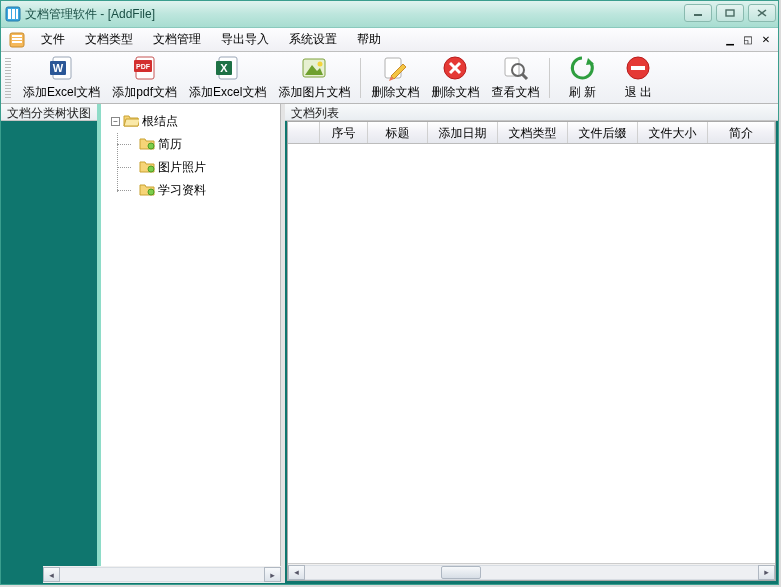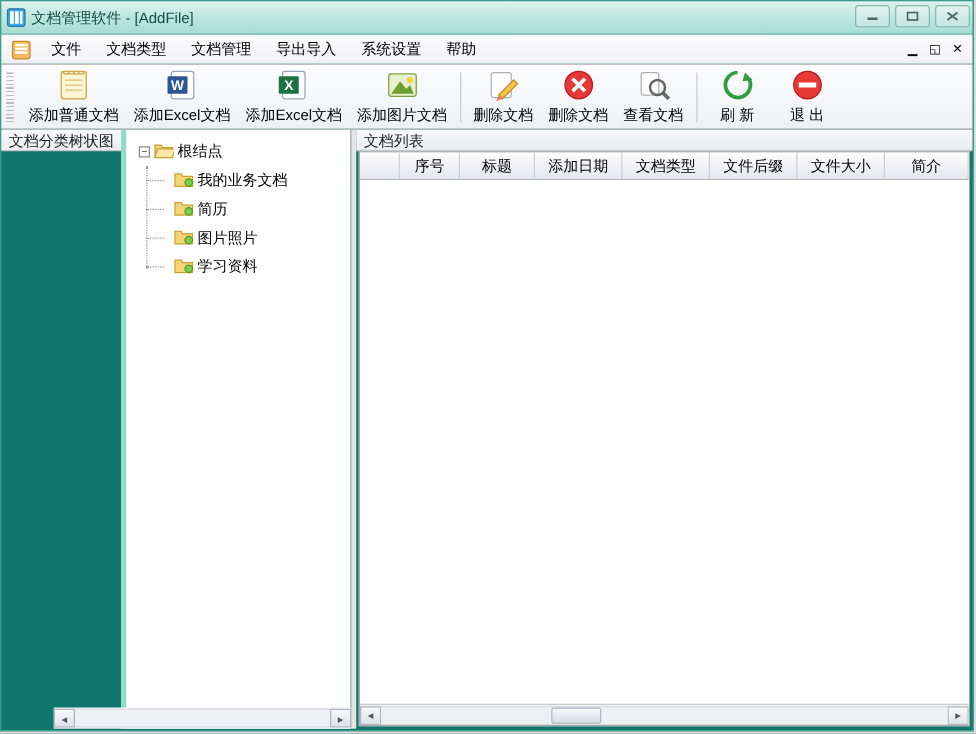--- a/index.html
+++ b/index.html
@@ -306,40 +306,38 @@
     <div class="mdi-controls">
       <div class="mdi-btn">▁</div>
       <div class="mdi-btn">◱</div>
       <div class="mdi-btn">✕</div>
     </div>
   </div>
 
   <div class="toolbar">
     <div class="grip"></div>
 
-    <div class="tb-item">
-      <span class="tb-icon"><svg width="28" height="28">
-            <rect x="4" y="3" width="20" height="22" rx="2" fill="#fff6d6" stroke="#caa53e"></rect>
-            <path d="M6 5 h16 M6 5 v-2 M10 5 v-2 M14 5 v-2 M18 5 v-2 M22 5 v-2" stroke="#caa53e"></path>
-            <line x1="7" y1="10" x2="21" y2="10" stroke="#d9c276"></line>
-            <line x1="7" y1="14" x2="21" y2="14" stroke="#d9c276"></line>
-            <line x1="7" y1="18" x2="21" y2="18" stroke="#d9c276"></line>
-          </svg></span>
-      <span class="tb-label">添加普通文档</span>
-    </div>
 
     <div class="tb-item">
       <span class="tb-icon"><svg width="28" height="28">
             <rect x="5" y="3" width="18" height="22" rx="2" fill="#fff" stroke="#9aa6b7"></rect>
             <rect x="2" y="7" width="16" height="14" rx="1" fill="#2b5797"></rect>
             <text x="10" y="18" font-size="11" fill="#fff" text-anchor="middle" font-weight="bold">W</text>
           </svg></span>
       <span class="tb-label">添加Excel文档</span>
     </div>
 
+    <div class="tb-item">
+      <span class="tb-icon"><svg width="28" height="28">
+            <rect x="5" y="3" width="18" height="22" rx="2" fill="#fff" stroke="#c65555"></rect>
+            <rect x="3" y="6" width="18" height="12" rx="1" fill="#d32f2f"></rect>
+            <text x="12" y="15" font-size="7" fill="#fff" text-anchor="middle" font-weight="bold">PDF</text>
+          </svg></span>
+      <span class="tb-label">添加pdf文档</span>
+    </div>
 
     <div class="tb-item">
       <span class="tb-icon"><svg width="28" height="28">
             <rect x="5" y="3" width="18" height="22" rx="2" fill="#fff" stroke="#9aa6b7"></rect>
             <rect x="2" y="7" width="16" height="14" rx="1" fill="#1e7145"></rect>
             <text x="10" y="18" font-size="11" fill="#fff" text-anchor="middle" font-weight="bold">X</text>
           </svg></span>
       <span class="tb-label">添加Excel文档</span>
     </div>
 
@@ -407,27 +405,20 @@
       <div class="tree">
         <div class="tree-node">
           <span class="expander">−</span>
           <span><svg width="16" height="14">
                 <path d="M1 3 h5 l1 2 h8 v8 h-14 z" fill="#f6d477" stroke="#c9a232"></path>
                 <path d="M1 13 l2-7 h14 l-2 7 z" fill="#fae9a9" stroke="#c9a232"></path>
               </svg></span>
           <span>根结点</span>
         </div>
         <div class="tree-children">
-          <div class="tree-node">
-            <span><svg width="16" height="14">
-                  <path d="M1 3 h5 l1 2 h8 v8 h-14 z" fill="#f6d477" stroke="#c9a232"></path>
-                  <circle cx="12" cy="10" r="3" fill="#7dce4b" stroke="#4f9c23"></circle>
-                </svg></span>
-            <span>我的业务文档</span>
-          </div>
           <div class="tree-node">
             <span><svg width="16" height="14">
                   <path d="M1 3 h5 l1 2 h8 v8 h-14 z" fill="#f6d477" stroke="#c9a232"></path>
                   <circle cx="12" cy="10" r="3" fill="#7dce4b" stroke="#4f9c23"></circle>
                 </svg></span>
             <span>简历</span>
           </div>
           <div class="tree-node">
             <span><svg width="16" height="14">
                   <path d="M1 3 h5 l1 2 h8 v8 h-14 z" fill="#f6d477" stroke="#c9a232"></path>

